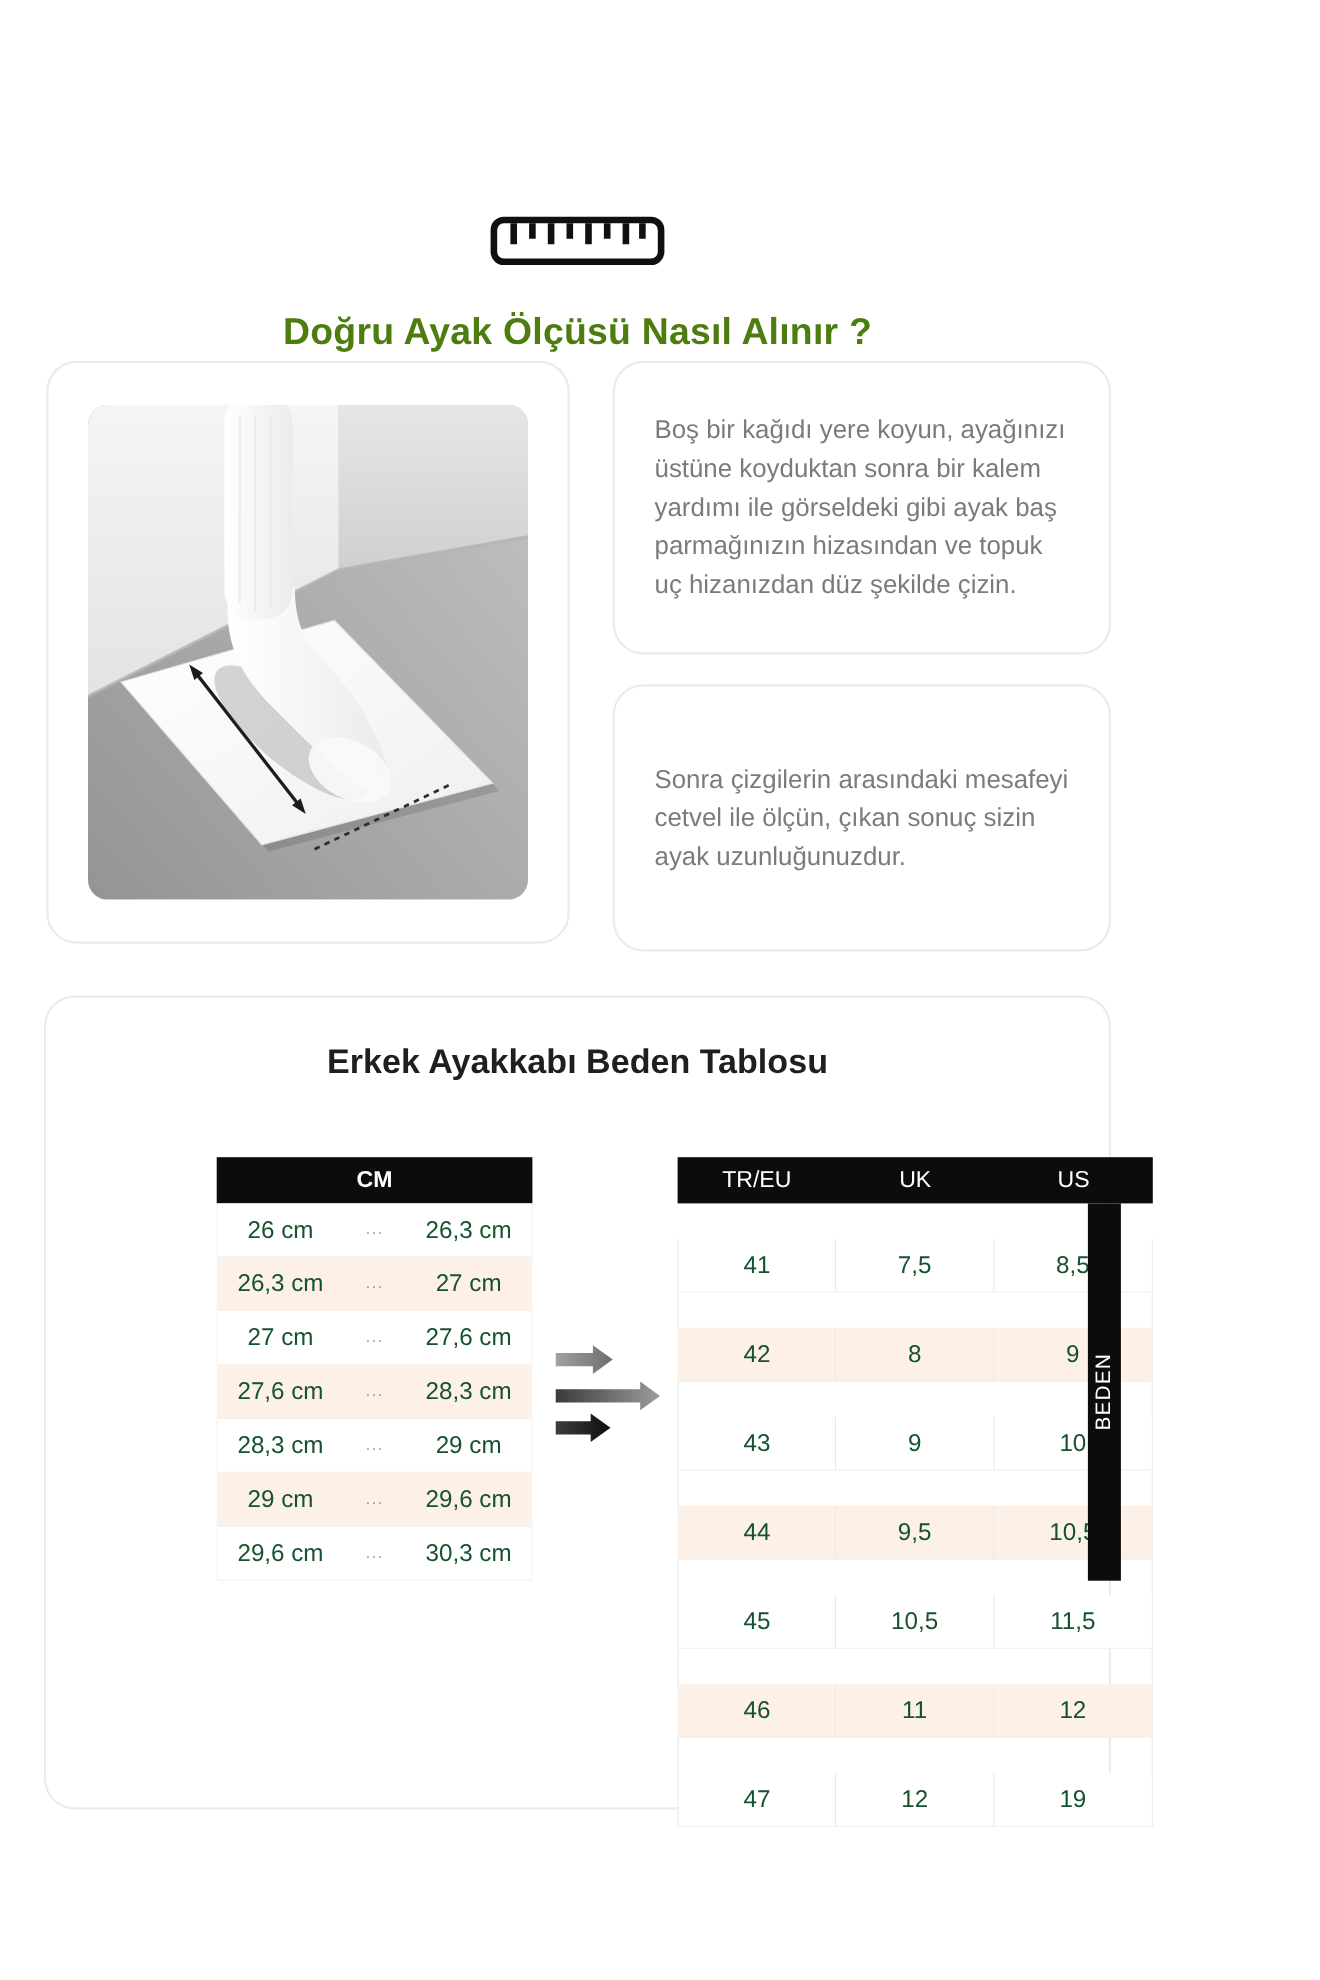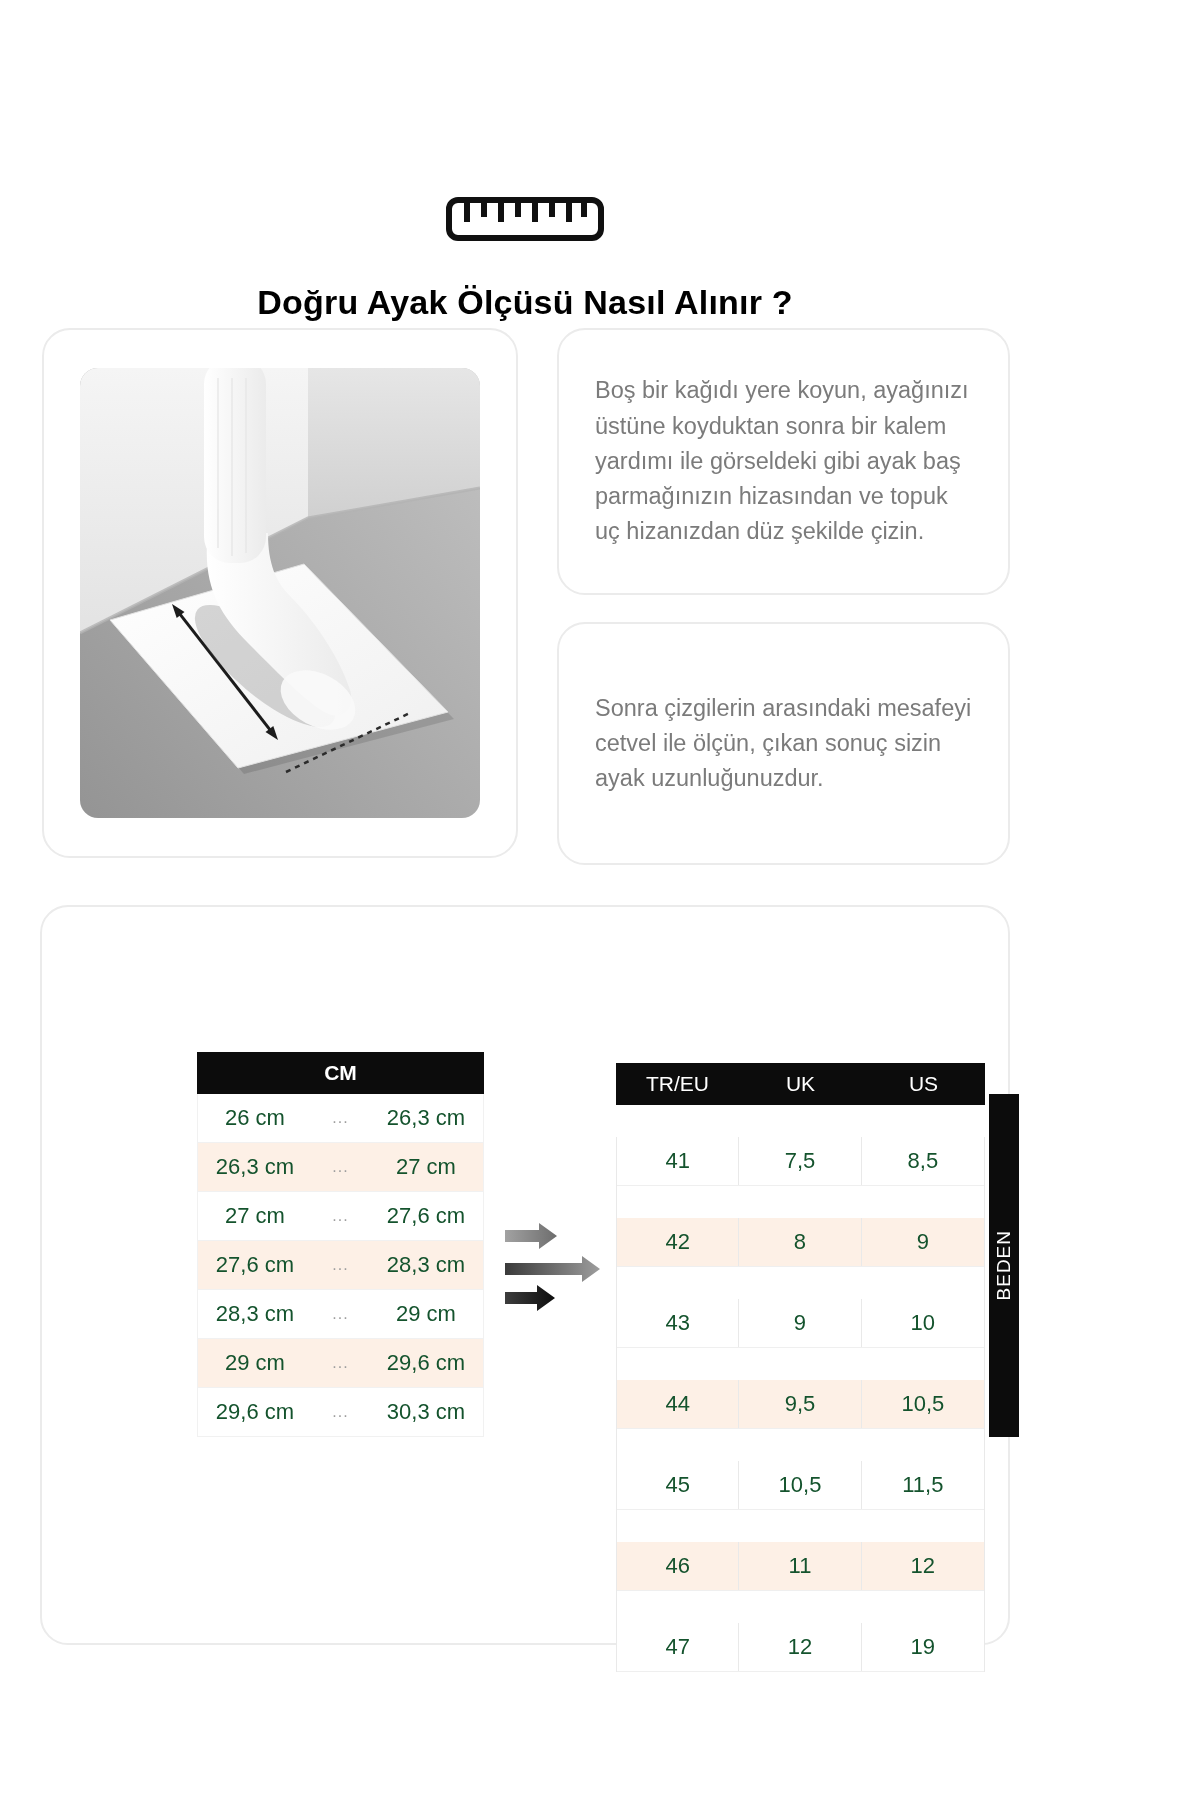--- a/index.html
+++ b/index.html
@@ -4,21 +4,21 @@
 <style>
   html,body { margin:0; padding:0; background:#ffffff; }
   * { box-sizing:border-box; }
   .page {
     position:relative; width:1200px; height:1800px; background:#fff; overflow:hidden;
     font-family:"Liberation Sans", sans-serif; color:#222;
   }
   .ruler-wrap { position:absolute; left:445px; top:196px; width:160px; height:46px; }
   .page-title {
     position:absolute; left:40px; top:283px; width:970px;
-    text-align:center; font-size:34px; font-weight:700; color:#000000; letter-spacing:0.2px;
+    text-align:center; font-size:34px; font-weight:700; color:#4d7c0f; letter-spacing:0.2px;
   }
   .card {
     position:absolute; background:#fff; border:2px solid #ebebeb; border-radius:28px;
   }
   .photo-card { left:42px; top:328px; width:476px; height:530px; }
   .photo {
     position:absolute; left:36px; top:38px; width:400px; height:450px;
     border-radius:18px; overflow:hidden;
   }
   .info-card-1 { left:557px; top:328px; width:453px; height:267px; }
@@ -27,21 +27,21 @@
     position:absolute; inset:0; display:flex; align-items:center;
     padding:0 36px; font-size:23.5px; line-height:1.5; color:#7b7b7b;
   }
   .chart-card { left:40px; top:905px; width:970px; height:740px; border-radius:28px; }
   .chart-title {
     position:absolute; left:0; top:40px; width:100%;
     text-align:center; font-size:31px; font-weight:700; color:#1f1f1f;
   }
   
   .cm-table { position:absolute; left:155px; top:145px; width:287px;border-radius:23px; }
-  .sz-table { position:absolute; left:574px; top:156px; width:369px; }
+  .sz-table { position:absolute; left:574px; top:145px; width:432px; }
   .tbl-header {
     height:42px; background:#0c0c0c; color:#fff; display:flex;
     align-items:center; justify-content:center; font-size:21px; font-weight:600;
   }
   .sz-header { display:grid; grid-template-columns:1fr 1fr 1fr; }
   .sz-header .hcell { display:flex; align-items:center; justify-content:center; font-weight:500; }
   .cm-body { border-left:1px solid #f1f1f1; border-right:1px solid #f1f1f1; }
   .sz-body { border-left:1px solid #e9e9e9; border-right:1px solid #e9e9e9; }
   .cm-row {
     display:grid; grid-template-columns:40% 20% 40%; height:49px;
@@ -140,20 +140,21 @@
   </div>
 
   <div class="card info-card-2">
     <div class="info-text">Sonra çizgilerin arasındaki mesafeyi cetvel ile ölçün, çıkan sonuç sizin ayak uzunluğunuzdur.</div>
   </div>
   <div class="card info-card-1">
     <div class="info-text">Boş bir kağıdı yere koyun, ayağınızı üstüne koyduktan sonra bir kalem yardımı ile görseldeki gibi ayak baş parmağınızın hizasından ve topuk uç hizanızdan düz şekilde çizin.</div>
   </div>
 
   <div class="card chart-card">
+    <div class="chart-title">Erkek Ayakkabı Beden Tablosu</div>
 
     <div class="cm-table">
       <div class="tbl-header">CM</div>
       <div class="cm-body" id="cm-body">
           <div class="cm-row">
             <span class="cell">26 cm</span>
             <span class="cell dots">...</span>
             <span class="cell">26,3 cm</span>
           </div>
           <div class="cm-row stripe">

